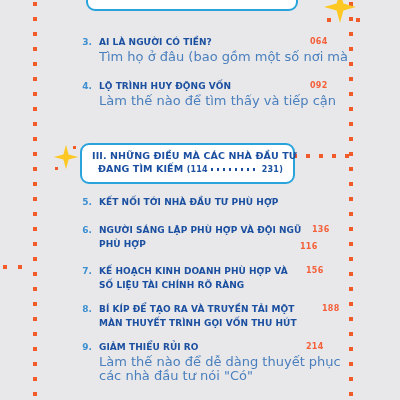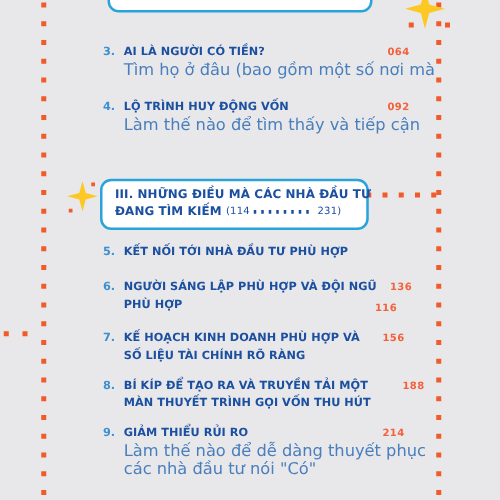--- a/index.html
+++ b/index.html
@@ -26,24 +26,25 @@
     padding:5px 10px 6px 10px;
     color:#1b4fa0;
   }
   .sec-title{
     font-size:9.5px;
     font-weight:bold;
     letter-spacing:.1px;
     line-height:12.5px;
     white-space:nowrap;
     color:#1b4fa0;
+    text-align:right;
   }
   .sec-range{
     font-size:8px;
-    font-weight:normal;
+    font-weight:bold;
     letter-spacing:.2px;
     color:#1b4fa0;
   }
   .leader{
     display:inline-block;
     vertical-align:middle;
     margin:0 3px 1px 3px;
   }
   .leader i{
     display:inline-block;width:2.5px;height:2.5px;background:#1b4fa0;margin-right:3.5px;

